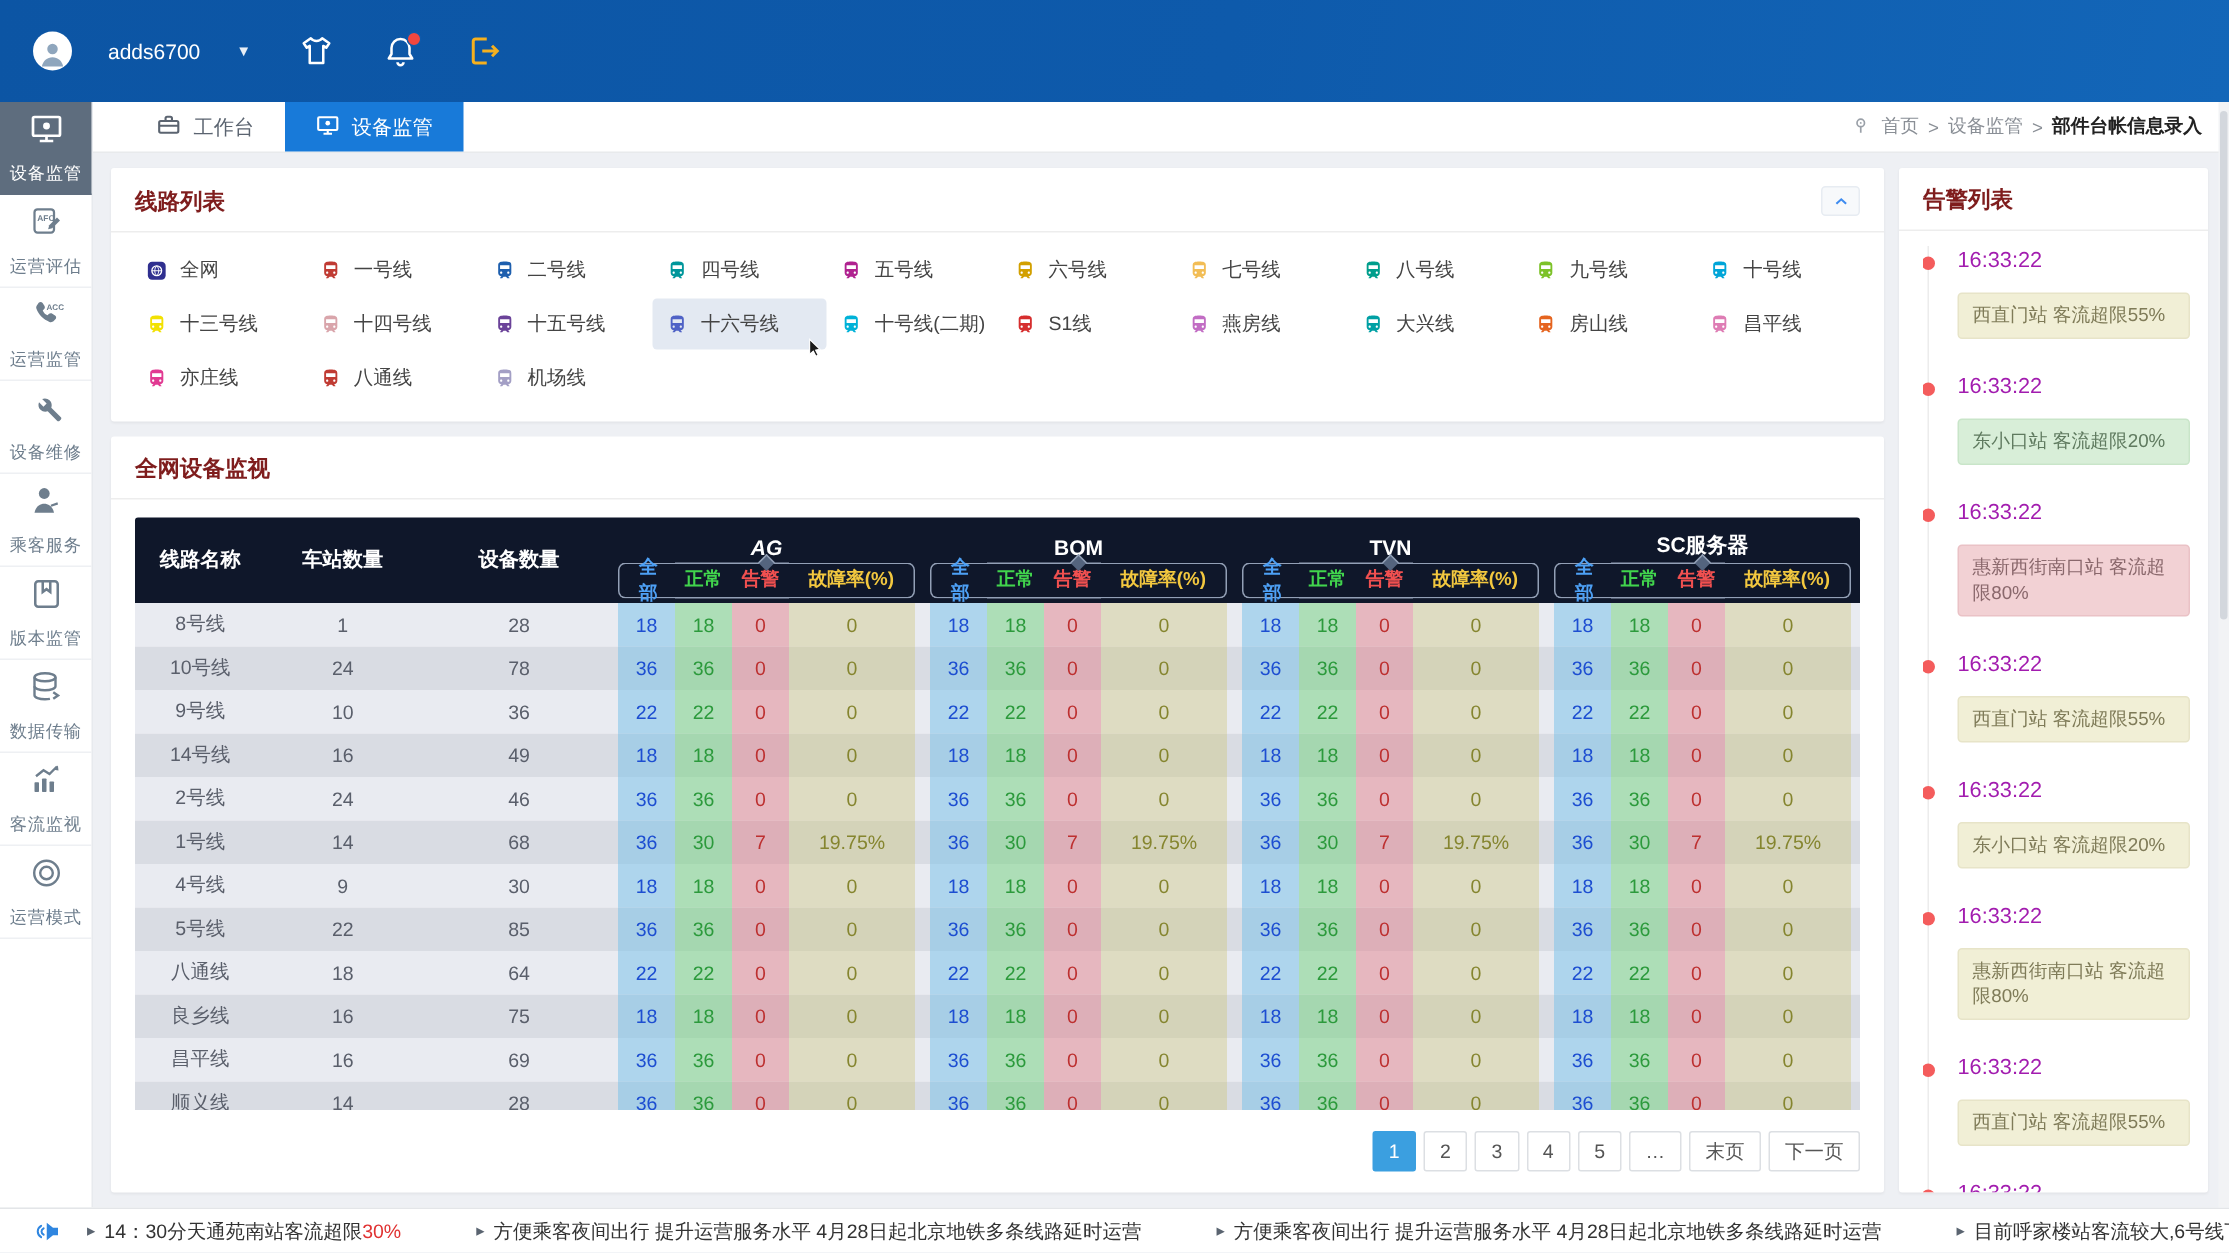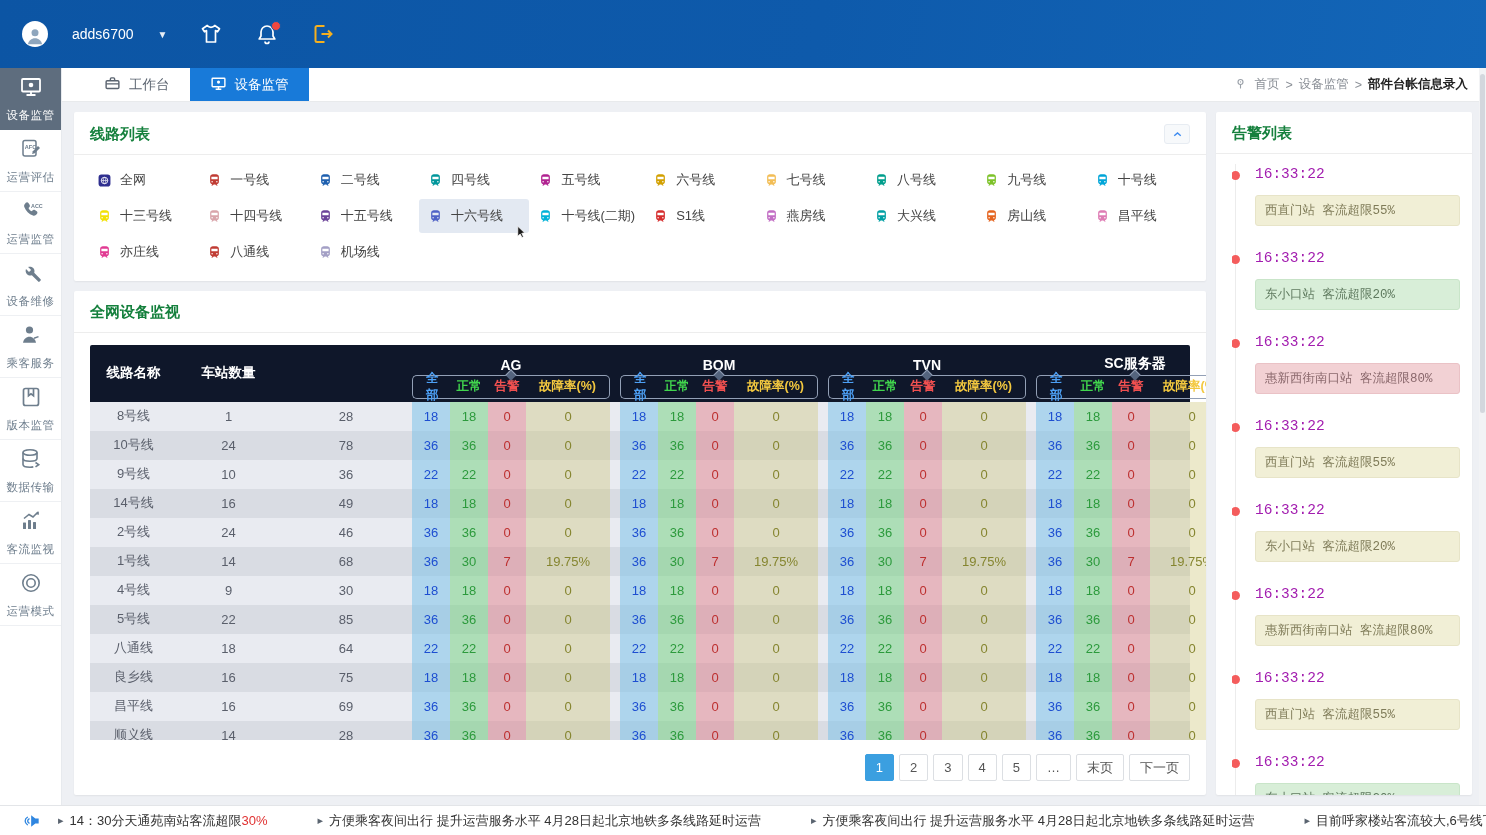--- a/index.html
+++ b/index.html
@@ -34,24 +34,24 @@
   .tabs { display:flex; padding-left:22px; }
   .tab { display:flex; align-items:center; gap:8px; padding:0 20px; font-size:13.5px; color:#5b6470; cursor:pointer; }
   .tab svg { width:17px; height:17px; }
   .tab.active { background:#187ad9; color:#fff; }
   .breadcrumb { display:flex; align-items:center; gap:6px; padding-right:18px; font-size:12.5px; color:#8a8f96; }
   .breadcrumb svg { width:15px; height:15px; }
   .breadcrumb .last { color:#222; font-weight:700; }
 
   .content { flex:1; display:flex; gap:10px; padding:10px 14px 10px 12px; min-height:0; }
   .left-col { flex:1; display:flex; flex-direction:column; gap:10px; min-width:0; }
-  .right-col { width:256px; flex:0 0 auto; display:flex;font-family:Liberation Mono, monospace; }
+  .right-col { width:206px; flex:0 0 auto; display:flex; }
   .card { background:#fff; border-radius:2px; box-shadow:0 1px 2px rgba(0,0,0,.06); }
   .panel-head { display:flex; align-items:center; justify-content:space-between; padding:12px 16px 10px; }
-  .panel-title { font-size:15px; color:#15803d; font-weight:600; }
+  .panel-title { font-size:15px; color:#7f1d1d; font-weight:600; }
   .panel-divider { height:1px; background:#ededed; }
   .collapse-btn { width:26px; height:20px; border:1px solid #e7ecf2; background:#f7f9fb; border-radius:3px; display:flex; align-items:center; justify-content:center; cursor:pointer; }
   .collapse-btn svg { width:13px; height:13px; }
 
   
   .line-grid { display:grid; grid-template-columns:repeat(10,1fr); padding:8px 10px 12px 14px; row-gap:2px; }
   .line-item { display:flex; align-items:center; gap:8px; height:34px; padding:0 9px; font-size:13px; color:#444; cursor:pointer; border-radius:3px; position:relative; white-space:nowrap; }
   .line-item svg { width:15px; height:15px; flex:0 0 auto; }
   .line-item.selected { background:#e3e9f2; }
   .cursor-svg { position:absolute; right:0; bottom:-7px; width:16px; height:16px; z-index:3; }
@@ -459,21 +459,22 @@
 
         <section class="card device-panel">
           <div class="panel-head">
             <span class="panel-title">全网设备监视</span>
           </div>
           <div class="panel-divider"></div>
           <div class="dev-table" id="devTable">
               <div class="thead">
                 <div class="th-base" style="grid-column: 1;">线路名称</div>
                 <div class="th-base" style="grid-column: 2;">车站数量</div>
-                <div class="th-group" style="grid-column: 4 / span 4;">AG</div>
+                <div class="th-base" style="grid-column: 3;">设备数量</div>
+                <div class="th-group" style="grid-column: 4 / span 4; font-style: italic;">AG</div>
                 <div class="th-sub sc-all sub-first" style="grid-column: 4;">全部</div>
                 <div class="th-sub sc-ok" style="grid-column: 5;">正常</div>
                 <div class="th-sub sc-warn" style="grid-column: 6;">告警</div>
                 <div class="th-sub sc-rate sub-last" style="grid-column: 7;">故障率(%)</div>
                 <div class="th-group" style="grid-column: 9 / span 4;">BOM</div>
                 <div class="th-sub sc-all sub-first" style="grid-column: 9;">全部</div>
                 <div class="th-sub sc-ok" style="grid-column: 10;">正常</div>
                 <div class="th-sub sc-warn" style="grid-column: 11;">告警</div>
                 <div class="th-sub sc-rate sub-last" style="grid-column: 12;">故障率(%)</div>
                 <div class="th-group" style="grid-column: 14 / span 4;">TVN</div>

